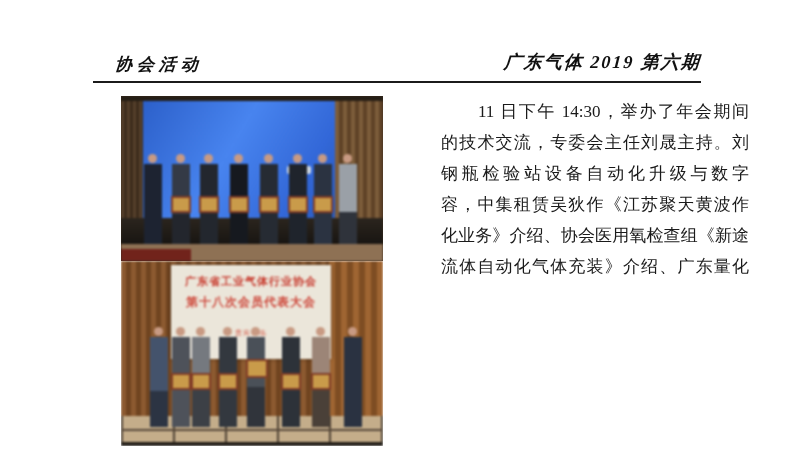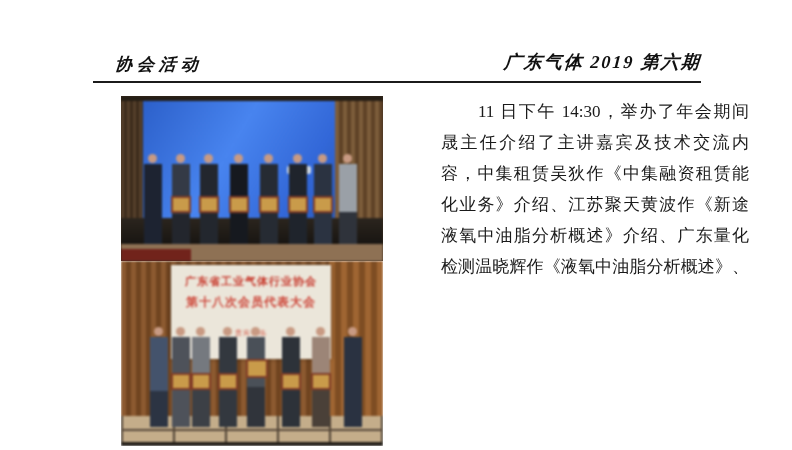--- a/index.html
+++ b/index.html
@@ -160,20 +160,20 @@
         <div class="person r6 hp"></div>
         <div class="person r7 hp"></div>
         <div class="person r8"></div>
       </div>
     </div>
 
   </div>
 
   <div class="article">
     <div class="line indent">11 日下午 14:30，举办了年会期间</div>
-    <div class="line">晟主任介绍了主讲嘉宾及技术交流内</div>
-    <div class="line">容，中集租赁吴狄作《中集融资租赁能</div>
-    <div class="line">化业务》介绍、江苏聚天黄波作《新途</div>
-    <div class="line">液氧中油脂分析概述》介绍、广东量化</div>
-    <div class="line">检测温晓辉作《液氧中油脂分析概述》、</div>
+    <div class="line">的技术交流，专委会主任刘晟主持。刘</div>
+    <div class="line">钢瓶检验站设备自动化升级与数字</div>
+    <div class="line">容，中集租赁吴狄作《江苏聚天黄波作</div>
+    <div class="line">化业务》介绍、协会医用氧检查组《新途</div>
+    <div class="line">流体自动化气体充装》介绍、广东量化</div>
   </div>
 
 </div>
 
 </body></html>

